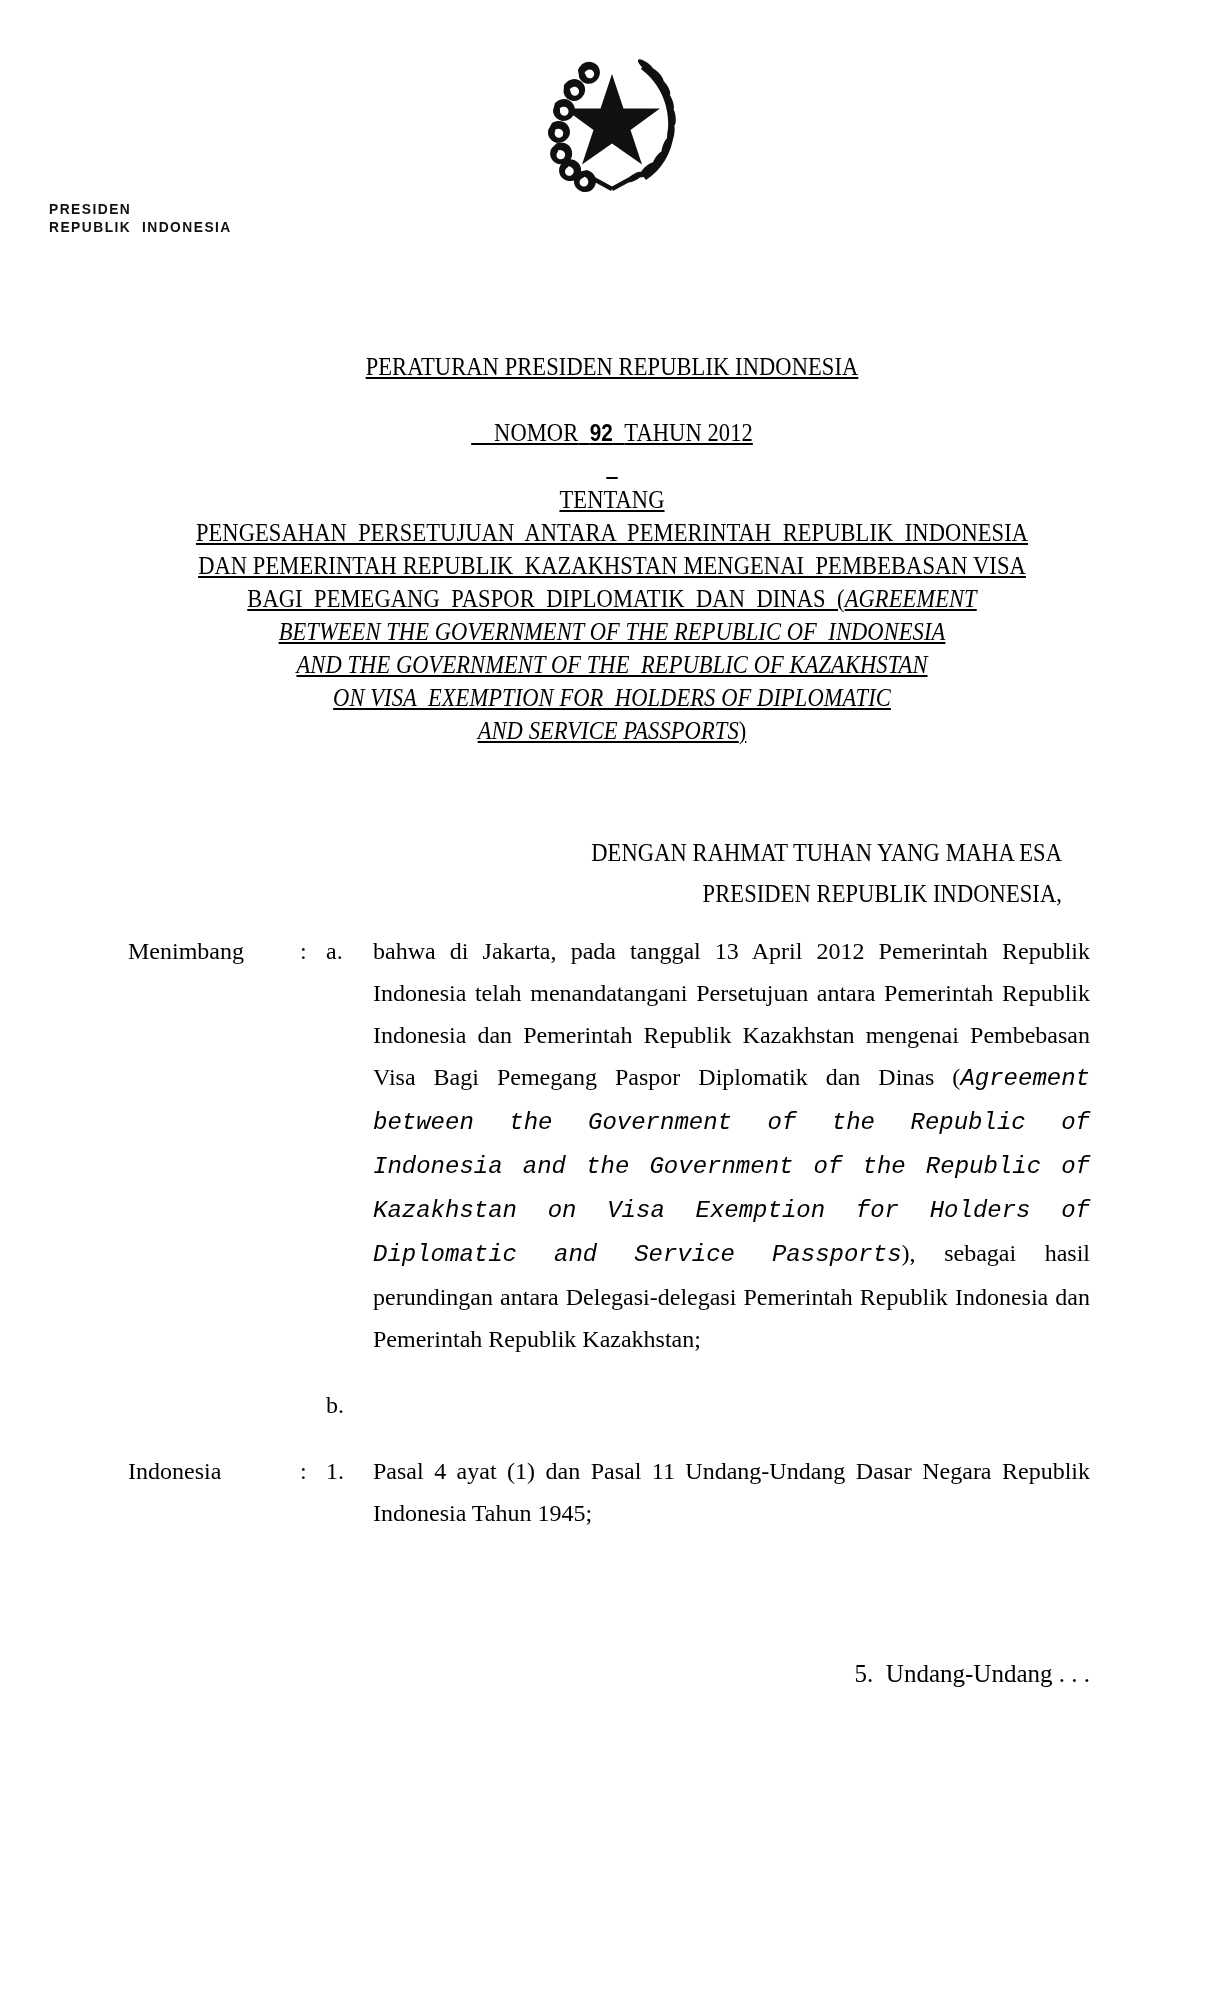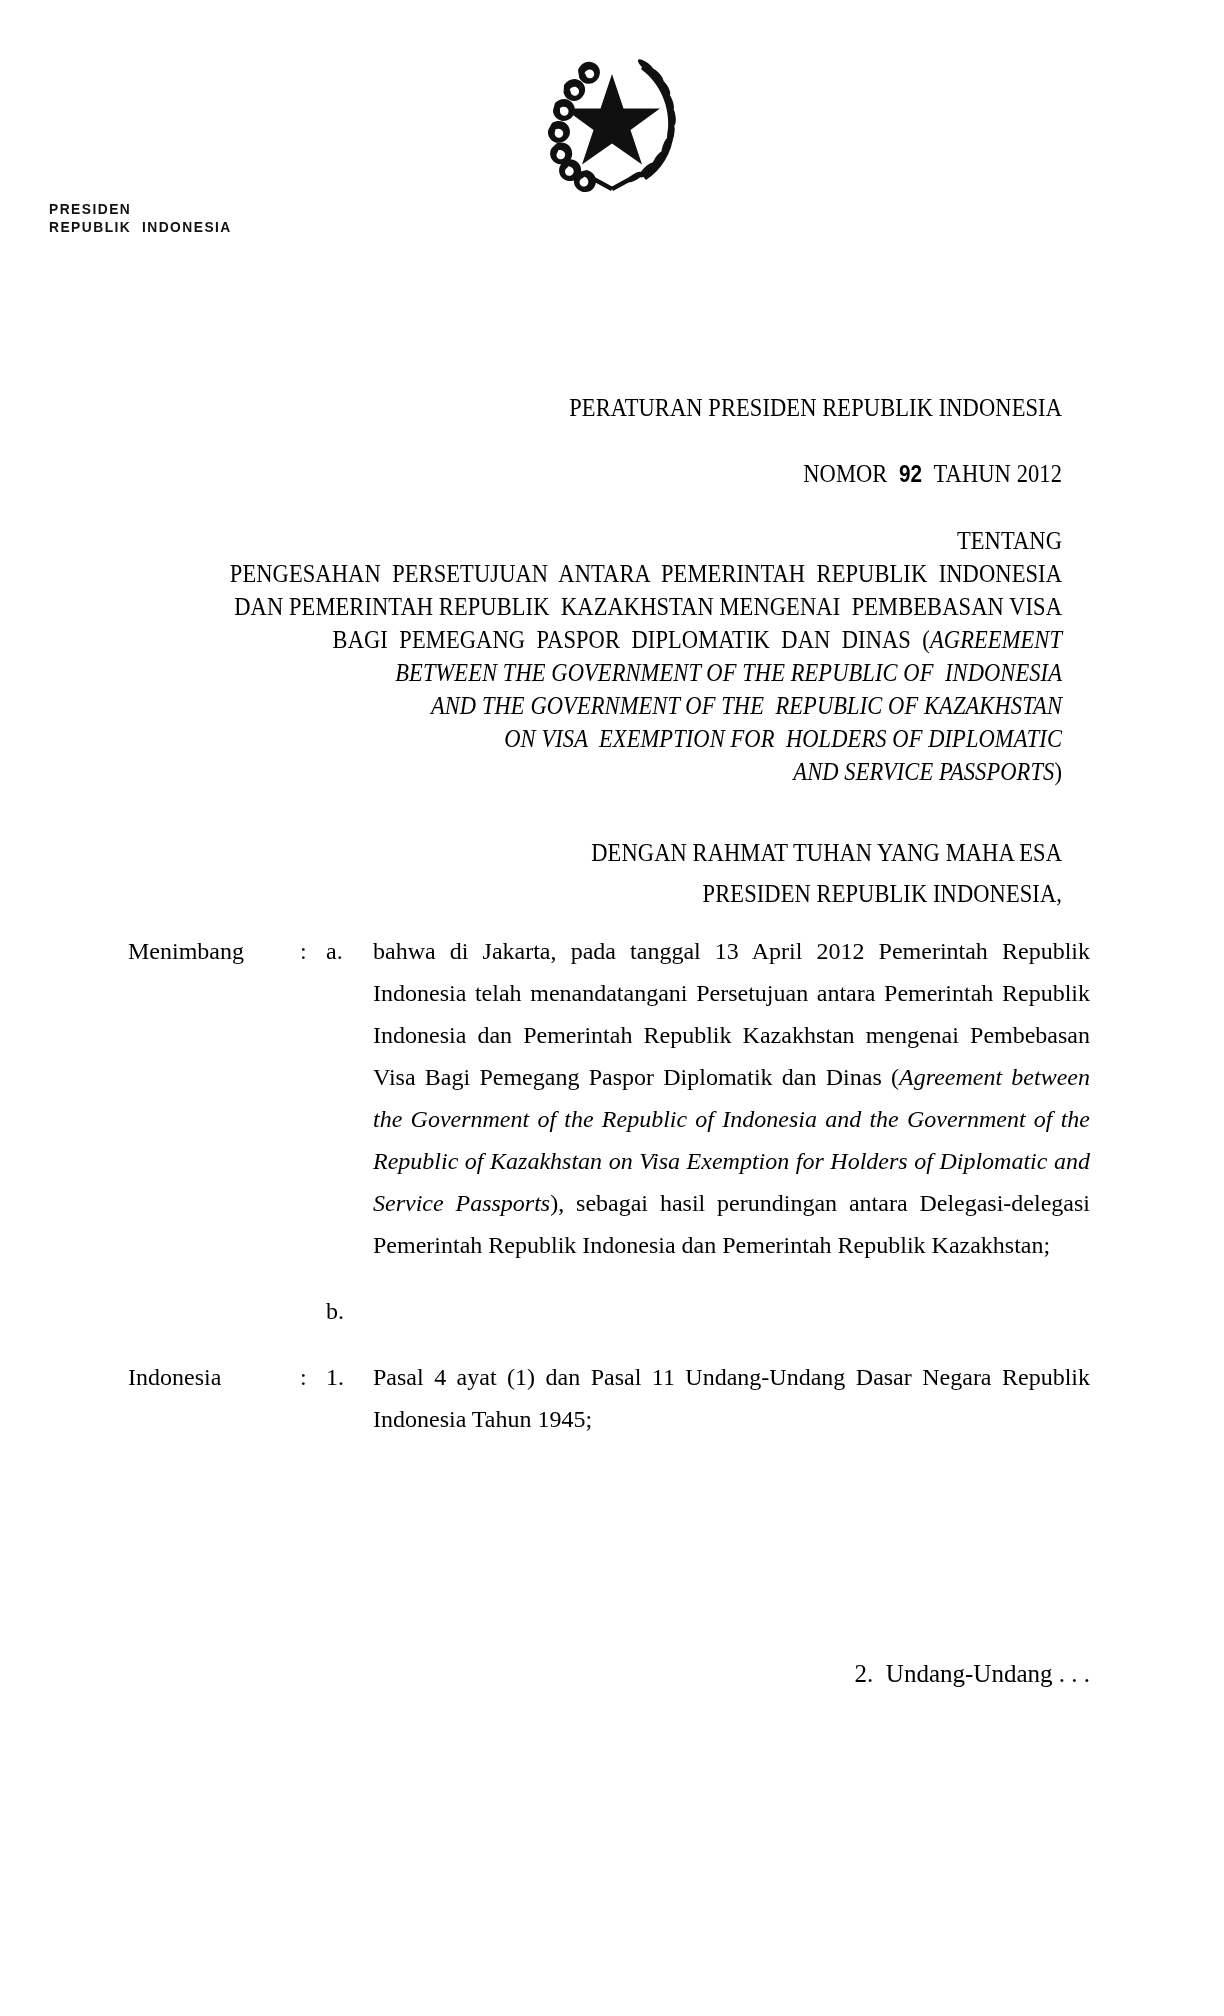--- a/index.html
+++ b/index.html
@@ -35,23 +35,24 @@
     letter-spacing: 1.6px;
     color: #111;
     transform: scaleX(0.92);
   }
   #emblem-caption .cap-line { display: block; white-space: pre; }
 
   
   #title-block {
     position: absolute;
     left: 112px;
-    top: 391px;
+    top: 350px;
     width: 1000px;
-    text-align: right;
+    text-align: center;
+    text-decoration: underline;
   }
   .title-line {
     font-family: "Liberation Serif", "DejaVu Serif", serif;
     font-size: 25px;
     line-height: 33px;
     transform: scaleX(0.90);
     white-space: pre;
     letter-spacing: 0.1px;
   }
   .title-line.ital { font-style: italic; }
@@ -113,21 +114,21 @@
   .item-text {
     margin-left: 373px;
     margin-right: 134px;
     font-size: 24px;
     line-height: 42px;
     text-align: justify;
     text-justify: inter-word;
     hyphens: none;
   }
   .item-text.last-left > :last-child { }
-  .item-text i { font-style: italic; }
+  .item-text i { font-style: italic; font-family: Liberation Mono, monospace; }
   .spacer-24 { height: 24px; }
 
   
   #footer-catch {
     position: absolute;
     left: 0;
     top: 1656px;
     width: 1090px;
     text-align: right;
     font-size: 25px;
@@ -268,13 +269,13 @@
     <div class="clause-label">Indonesia</div>
     <div class="clause-colon">:</div>
 
     <div class="item">
       <div class="item-marker">1.</div>
       <div class="item-text">Pasal 4 ayat (1) dan Pasal 11 Undang-Undang Dasar Negara Republik Indonesia Tahun 1945;</div>
     </div>
   </div>
 </div>
 
-<div id="footer-catch">2.  Undang-Undang . . .</div>
+<div id="footer-catch">5.  Undang-Undang . . .</div>
 
 </body></html>

